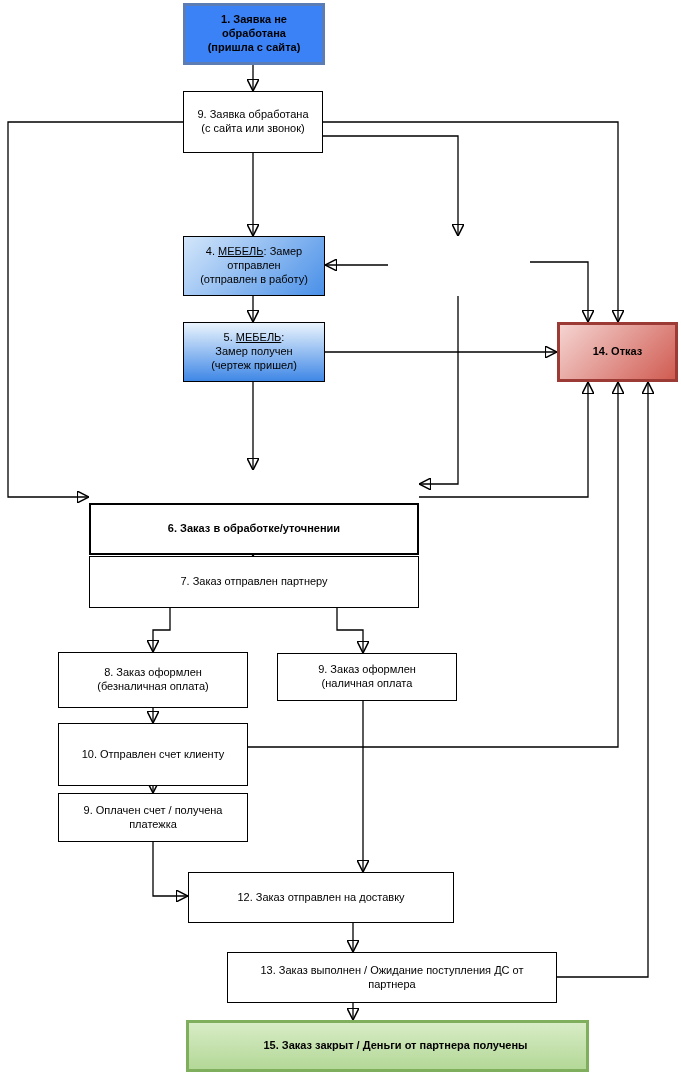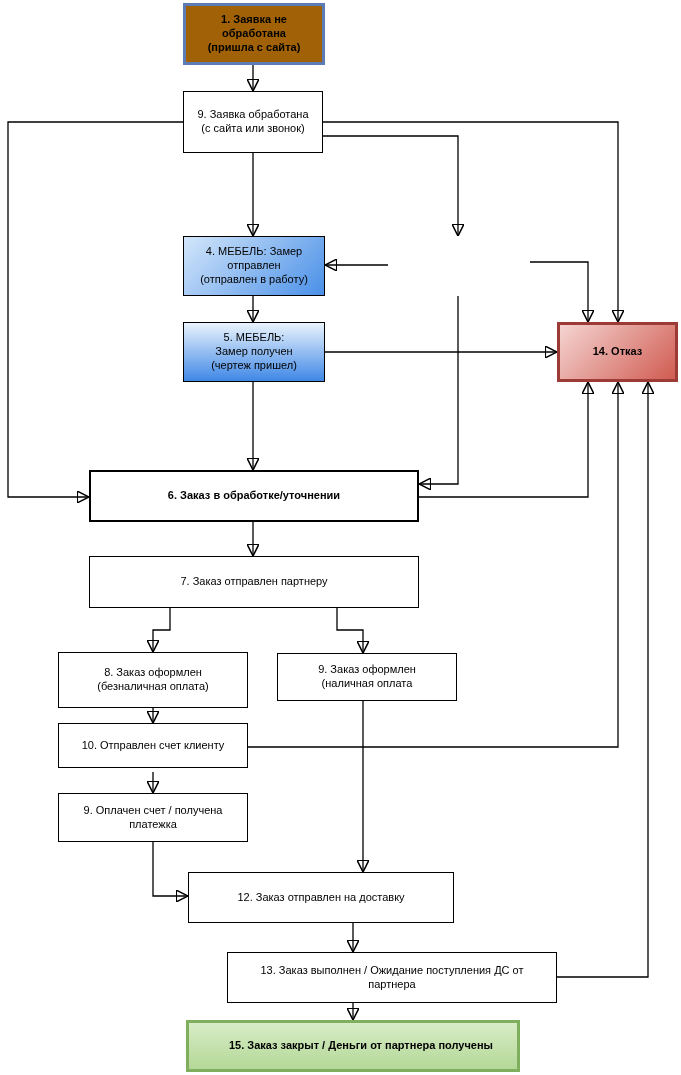--- a/index.html
+++ b/index.html
@@ -15,26 +15,26 @@
   .node{
     position:absolute;
     box-sizing:border-box;
     display:flex;align-items:center;justify-content:center;
     text-align:center;
     font-size:11px;line-height:1.25;color:#000;
     background:#ffffff;border:1px solid #000;
     padding:2px 4px;
     white-space:pre-line;
   }
-  .u{}
-  .n1{background:#a16207;border:3px solid #5B7CB4;font-weight:bold;}
+  .u{text-decoration:underline;}
+  .n1{background:#3b82f6;border:3px solid #5B7CB4;font-weight:bold;}
   .n3{background:linear-gradient(180deg,#FCF3CD 0%,#EECE63 100%);border:3px solid #C9A63A;}
   .n4{background:linear-gradient(135deg,#D3E6FA 0%,#4A90E8 100%);}
   .n5{background:linear-gradient(180deg,#EAF4FD 0%,#3F87E6 100%);}
-  .n6{border:2.5px solid #000;font-weight:bold;}
+  .n6{border:2.5px solid #000;font-weight:bold;margin-top:33px;}
   .n14{background:linear-gradient(135deg,#F5D4D1 0%,#D05C52 100%);border:3px solid #9C3B35;font-weight:bold;}
   .n15{background:linear-gradient(180deg,#D8ECC6 0%,#B3D897 100%);border:3px solid #7FAE5C;font-weight:bold;}
 </style>
 </head>
 <body>
 
 <div id="canvas">
 
   <svg id="wires" xmlns="http://www.w3.org/2000/svg">
     <defs>
@@ -106,35 +106,35 @@
   <div class="node n8" style="left:58px;top:652px;width:190px;height:56px;">
     <span>8. Заказ оформлен
 (безналичная оплата)</span>
   </div>
 
   <div class="node n9" style="left:277px;top:653px;width:180px;height:48px;">
     <span>9. Заказ оформлен
 (наличная оплата</span>
   </div>
 
-  <div class="node n10" style="left:58px;top:723px;width:190px;height:45px;">
+  <div class="node n10" style="left:58px;top:723px;width:190px;height:63px;">
     <span>10. Отправлен счет клиенту</span>
   </div>
 
   <div class="node n11" style="left:58px;top:793px;width:190px;height:49px;">
     <span>9. Оплачен счет / получена
 платежка</span>
   </div>
 
   <div class="node n12" style="left:188px;top:872px;width:266px;height:51px;">
     <span>12. Заказ отправлен на доставку</span>
   </div>
 
   <div class="node n13" style="left:188px;top:952px;width:330px;height:51px;margin-left:39px;">
     <span>13. Заказ выполнен / Ожидание поступления ДС от
 партнера</span>
   </div>
 
-  <div class="node n15" style="left:186px;top:1020px;width:334px;height:52px;padding-left:20px;">
+  <div class="node n15" style="left:186px;top:1020px;width:403px;height:52px;padding-left:20px;">
     <span>15. Заказ закрыт / Деньги от партнера получены</span>
   </div>
 
 </div>
 
 </body></html>

